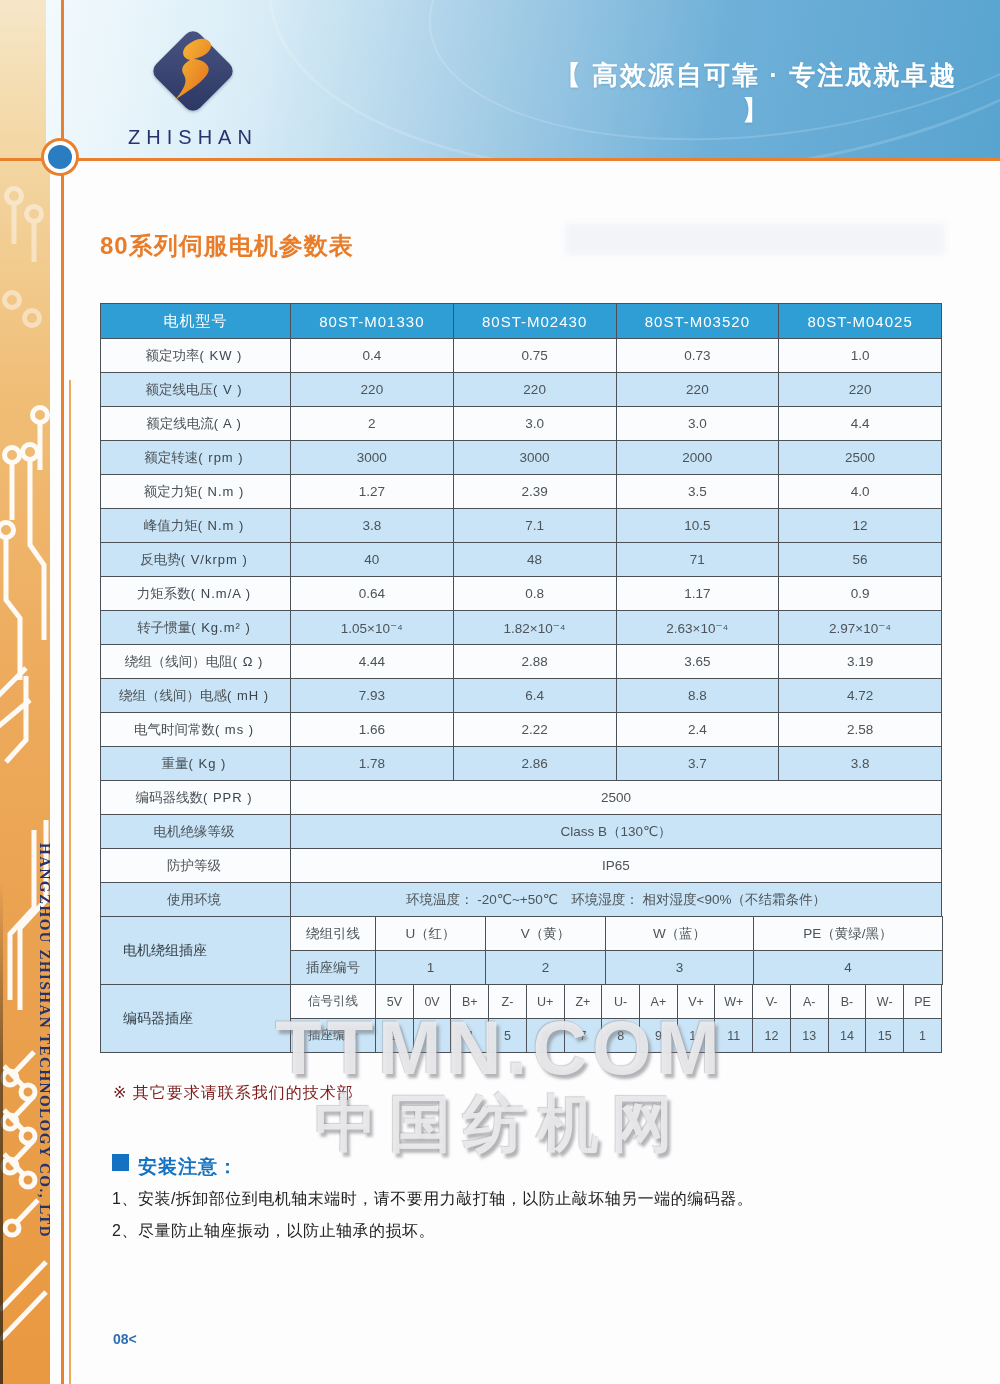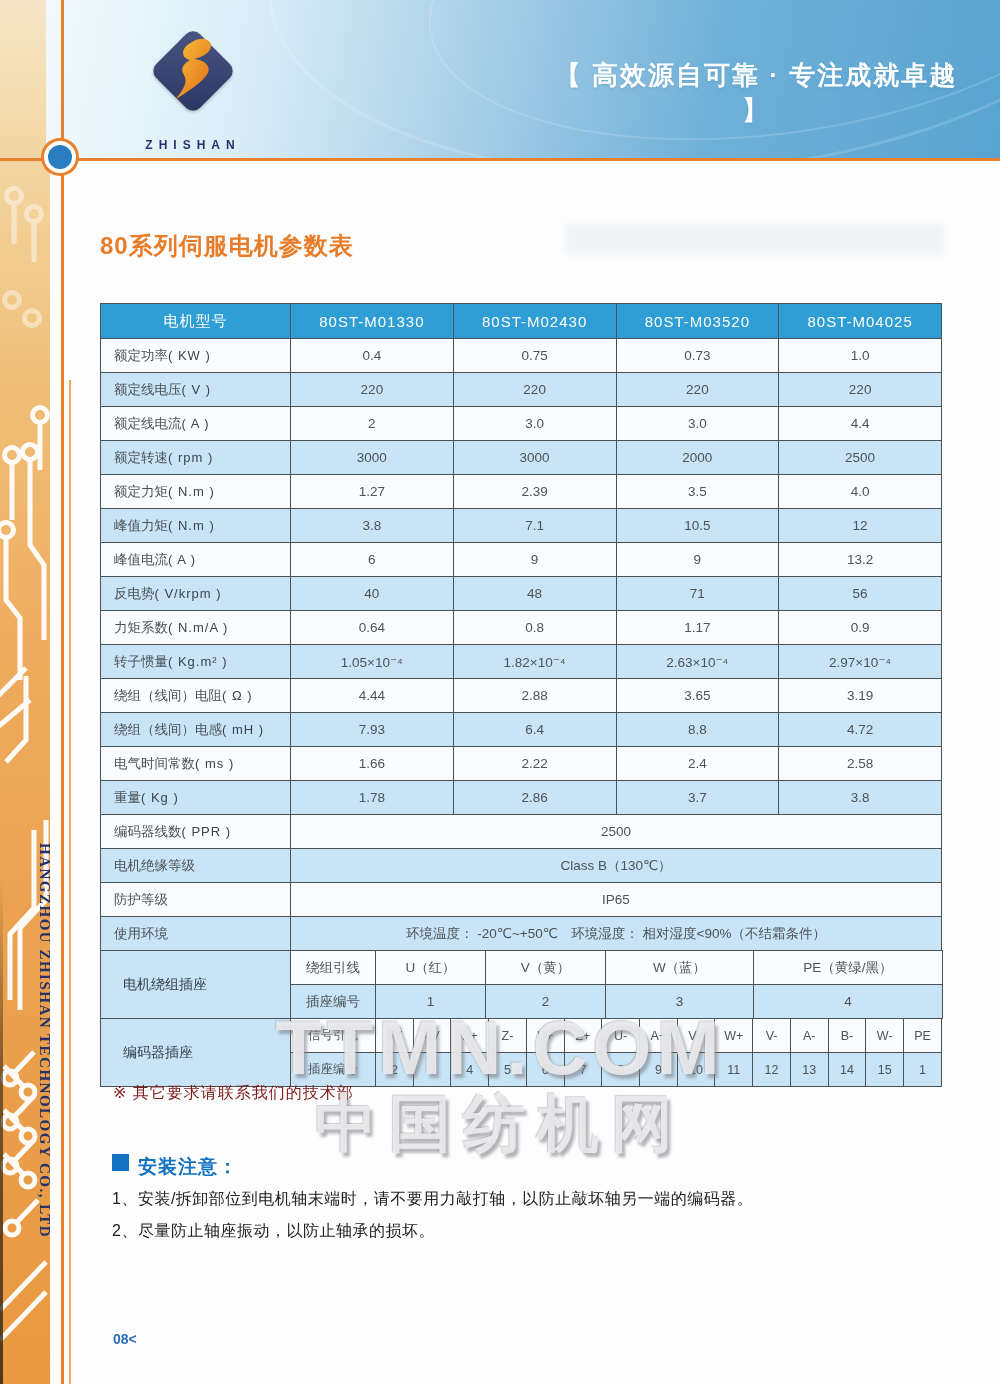--- a/index.html
+++ b/index.html
@@ -22,39 +22,39 @@
   
   .header{position:absolute;left:46px;top:0;right:0;height:158px;overflow:hidden;
     background:linear-gradient(100deg,#f3fafd 0%,#d9edf7 22%,#a8cfe7 45%,#6fb0d8 70%,#58a4d0 100%)}
   .swirl{position:absolute;border:2px solid rgba(255,255,255,.16);border-radius:50%}
   .s1{width:700px;height:300px;left:380px;top:-170px;transform:rotate(-8deg)}
   .s2{width:900px;height:430px;left:220px;top:-265px;transform:rotate(-6deg);border-width:3px}
   .logo{position:absolute;left:118px;top:24px;width:150px;text-align:center;z-index:3}
   .diamond{width:62px;height:62px;margin:16px auto 0;position:relative;border-radius:10px;
     background:linear-gradient(135deg,#4a5583,#2b3662);transform:rotate(45deg);box-shadow:1px 1px 3px rgba(40,60,90,.35)}
   .diamond svg{position:absolute;left:-4px;top:-6px;transform:rotate(-45deg)}
-  .logoname{margin-top:36px;font-size:12px;font-weight:bold;letter-spacing:6px;color:#27336e}
+  .logoname{margin-top:24px;font-size:20px;font-weight:normal;letter-spacing:6px;color:#27336e}
   .slogan{position:absolute;left:538px;top:58px;width:436px;text-align:center;z-index:3;
     font-size:26px;font-weight:bold;color:#fff;letter-spacing:2px;text-shadow:0 1px 2px rgba(70,130,170,.35)}
 
   .ghost{position:absolute;left:565px;top:223px;width:380px;height:32px;border-radius:3px;
     background:rgba(150,165,190,.10);filter:blur(3px)}
   .title{position:absolute;left:100px;top:230px;font-size:24px;font-weight:bold;color:#e87c28;letter-spacing:1px}
 
   
   .tablewrap{position:absolute;left:100px;top:303px;width:842px;z-index:2}
   table.pt{border-collapse:collapse;table-layout:fixed;width:842px}
   table.pt + table.pt{margin-top:-1px}
   table.pt td{border:1px solid #4b5157;height:33px;text-align:center;font-size:13.5px;
     color:#4d5358;padding:0;overflow:hidden;white-space:nowrap}
   tr.hd td{height:34px;background:#2f9ed4;color:#fff;font-size:15px;letter-spacing:1px}
   tr.wr td{background:#fafcfd}
   tr.br td{background:#c8e4f6}
   td.lbl{text-align:left;font-size:14px;color:#353f47}
-  .lw{display:flex;justify-content:flex-start;align-items:center;padding:0 16px 0 13px}
+  .lw{display:flex;justify-content:center;align-items:center;padding:0 16px 0 13px}
   .lw .un{font-size:13px;color:#3c454d;letter-spacing:1px}
   table.pt td.secl{background:#c8e4f6;text-align:left;padding-left:22px;font-size:14px;color:#353f47}
   td.sub{font-size:13px;color:#353f47}
   table.enc td{font-size:12.5px}
 
   
   .wm{position:absolute;left:0;width:1000px;text-align:center;z-index:30;pointer-events:none;
     color:rgba(236,236,238,.9);font-weight:bold}
   .wm1{top:1004px;font-size:76px;letter-spacing:5px;
     text-shadow:3px 4px 3px rgba(120,120,125,.55),-1px -1px 1px rgba(150,150,155,.45)}
@@ -235,32 +235,20 @@
               <div class="lw">
                 <span>峰值力矩</span>
                 <span class="un">( N.m )</span>
               </div>
             </td>
         <td>3.8</td>
         <td>7.1</td>
         <td>10.5</td>
         <td>12</td>
       </tr>
-      <tr class="wr">
-        <td class="lbl">
-              <div class="lw">
-                <span>峰值电流</span>
-                <span class="un">( A )</span>
-              </div>
-            </td>
-        <td>6</td>
-        <td>9</td>
-        <td>9</td>
-        <td>13.2</td>
-      </tr>
       <tr class="br">
         <td class="lbl">
               <div class="lw">
                 <span>反电势</span>
                 <span class="un">( V/krpm )</span>
               </div>
             </td>
         <td>40</td>
         <td>48</td>
         <td>71</td>

